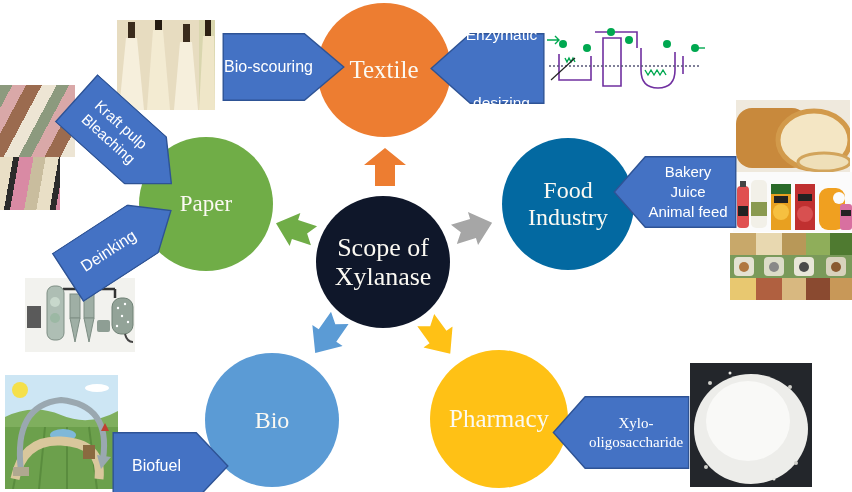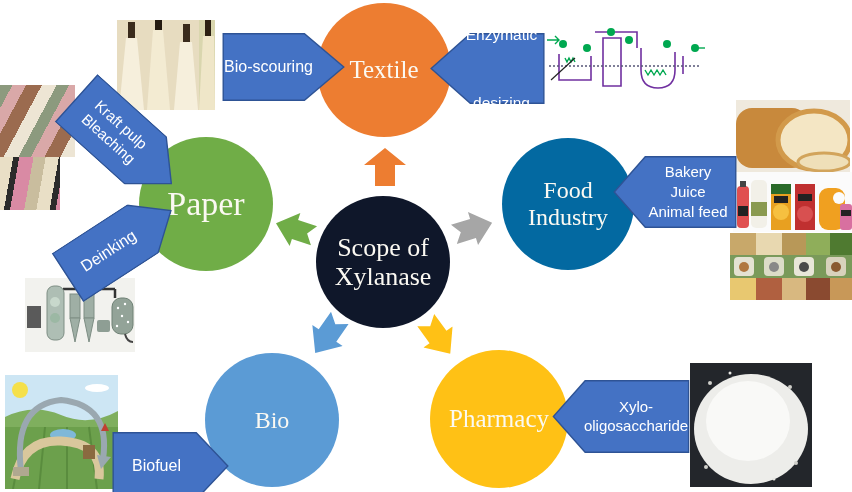--- a/index.html
+++ b/index.html
@@ -8,21 +8,21 @@
     overflow:hidden;font-family:"Liberation Sans",sans-serif;margin:0 auto;
   }
   
   .node{
     position:absolute;border-radius:50%;display:flex;flex-direction:column;
     align-items:center;justify-content:center;text-align:center;
     color:#FBF9F2;font-family:"Liberation Serif",serif;line-height:1.12;
   }
   .node-textile{left:317px;top:3px;width:134px;height:134px;background:#ED7D31;font-size:25px;justify-content:center;}
   .node-food{left:502px;top:138px;width:132px;height:132px;background:#0369a1;font-size:24px;}
-  .node-paper{left:139px;top:137px;width:134px;height:134px;background:#70AD47;font-size:34px;}
+  .node-paper{left:139px;top:137px;width:134px;height:134px;background:#70AD47;font-size:23px;}
   .node-center{left:316px;top:196px;width:134px;height:132px;background:#0f172a;font-size:26px;z-index:3;}
   .node-bioref{left:205px;top:353px;width:134px;height:134px;background:#5B9BD5;font-size:24px;}
   .node-pharm{left:430px;top:350px;width:138px;height:138px;background:#FFC115;font-size:25px;}
   
   .conn{position:absolute;z-index:2;}
   .conn svg{display:block;width:100%;height:100%;}
   .conn-orange{left:363px;top:148px;width:44px;height:38px;}
   .conn-green{left:275px;top:212px;width:40px;height:35px;transform:rotate(198deg);}
   .conn-gray{left:453px;top:211px;width:40px;height:35px;transform:rotate(-17deg);}
   .conn-blue{left:306px;top:317px;width:43px;height:37px;transform:rotate(125deg);}
@@ -39,21 +39,21 @@
   .co-enzym{left:430px;top:33px;width:115px;height:71px;}
   .co-enzym .lbl{padding-left:28px;gap:48px;}
   .co-kraft{left:59px;top:109px;width:130px;height:64px;transform:rotate(42deg);}
   .co-kraft .lbl{padding-right:26px;font-size:15px;}
   .co-deink{left:57px;top:215px;width:125px;height:58px;transform:rotate(-33deg);}
   .co-deink .lbl{padding-right:26px;font-size:16px;}
   .co-bakery{left:613px;top:145px;width:124px;height:72px;margin-top:11px;}
   .co-bakery .lbl{padding-left:26px;font-size:15px;line-height:1.35;}
   .co-biofuel{left:112px;top:395px;width:117px;height:68px;margin-top:37px;}
   .co-biofuel .lbl{padding-right:28px;font-size:16px;}
-  .co-xylo{left:552px;top:380px;width:138px;height:73px;}
+  .co-xylo{left:552px;top:396px;width:138px;height:73px;font-family:Liberation Serif, serif;}
   .co-xylo .lbl{padding-left:30px;font-size:15px;}
   
   .pic{position:absolute;z-index:1;}
   .pic svg{display:block;width:100%;height:100%;}
   .pic-spools{left:117px;top:20px;width:98px;height:90px;}
   .pic-rolls{left:0;top:85px;width:75px;height:125px;}
   .pic-rolls .roll-top{width:75px;height:72px;
     background:repeating-linear-gradient(118deg,#8C9A7E 0 11px,#D9A8A8 11px 23px,#9B6B4F 23px 37px,#EDE5D4 37px 50px);}
   .pic-rolls .roll-bot{width:60px;height:53px;
     background:repeating-linear-gradient(100deg,#E9DFC6 0 13px,#2b2b2b 13px 19px,#D98AA4 19px 33px,#C9BD9E 33px 45px);}

